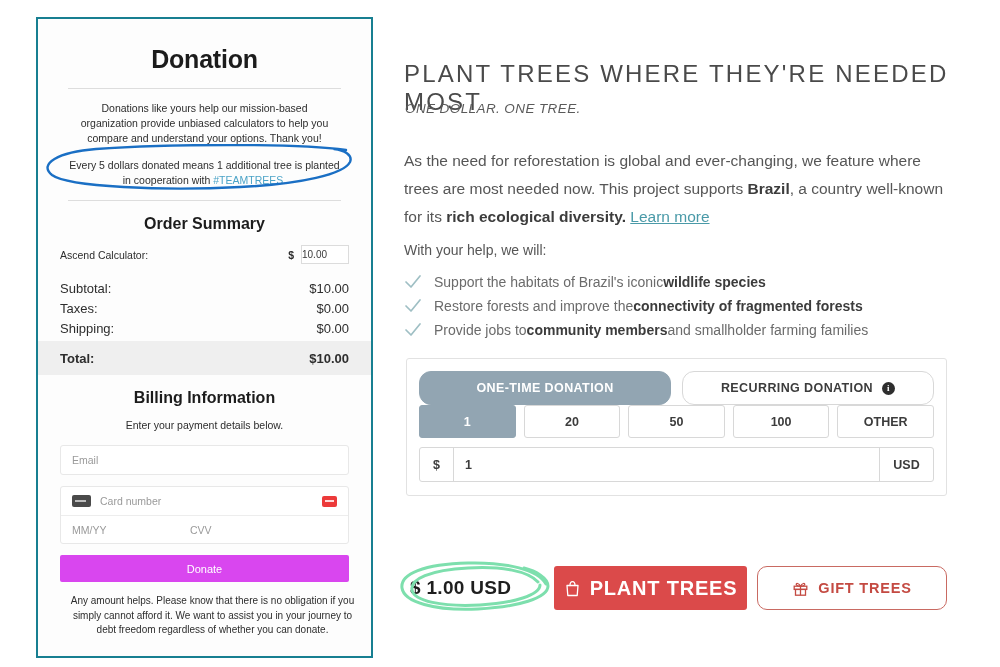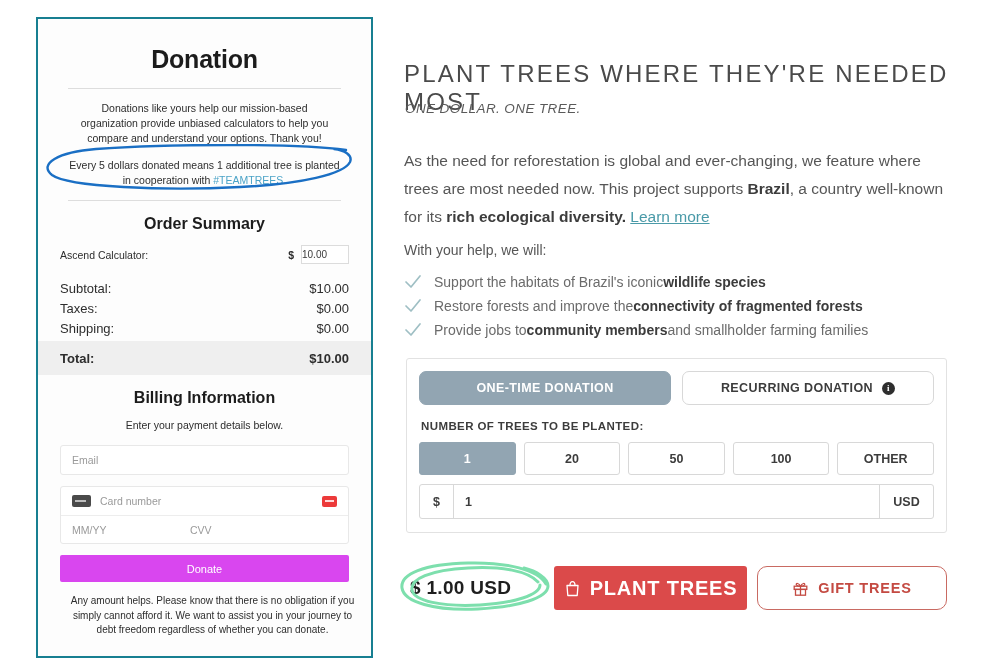--- a/index.html
+++ b/index.html
@@ -280,21 +280,21 @@
   .tabs { display: flex; gap: 11px; }
   .tab {
     flex: 1;
     height: 34px;
     display: flex;
     align-items: center;
     justify-content: center;
     font-size: 12.5px;
     font-weight: bold;
     letter-spacing: 0.4px;
-    border-radius: 7px;
+    border-radius: 12px;
     cursor: pointer;
   }
   .tab.active {
     background: #92a5b2;
     color: #ffffff;
     border: 1px solid #92a5b2;
   }
   .tab.inactive {
     background: #ffffff;
     color: #3c3c3c;
@@ -544,21 +544,20 @@
       <div class="tabs">
         <div class="tab active">
           <span>ONE-TIME DONATION</span>
         </div>
         <div class="tab inactive">
           <span>RECURRING DONATION</span>
           <span class="info-icon">i</span>
         </div>
       </div>
 
-      <div class="num-label">NUMBER OF TREES TO BE PLANTED:</div>
 
       <div class="amounts">
         <div class="amt active">
           <span>1</span>
         </div>
         <div class="amt idle">
           <span>20</span>
         </div>
         <div class="amt idle">
           <span>50</span>

